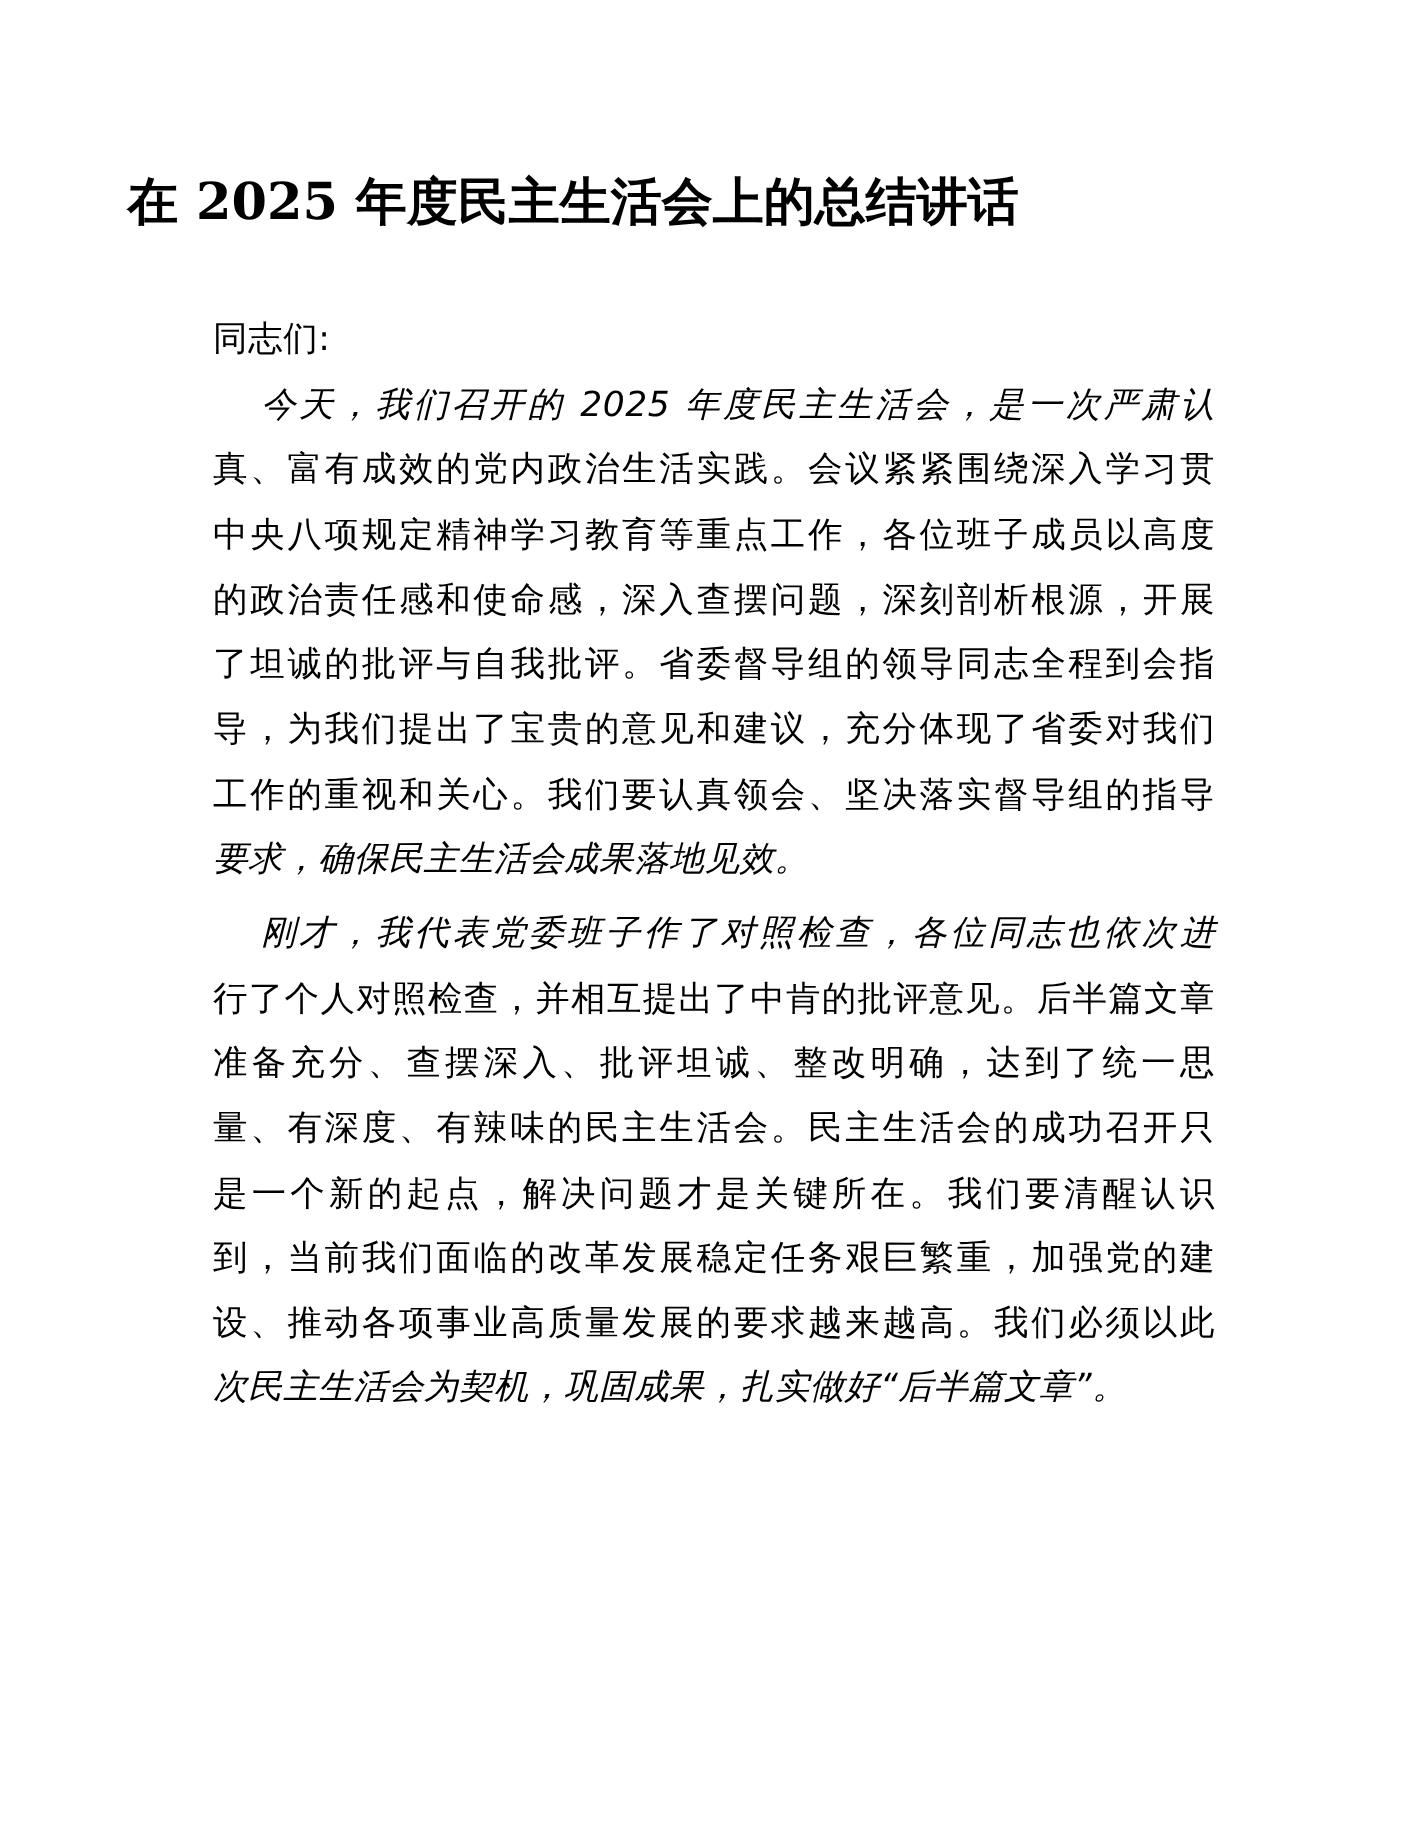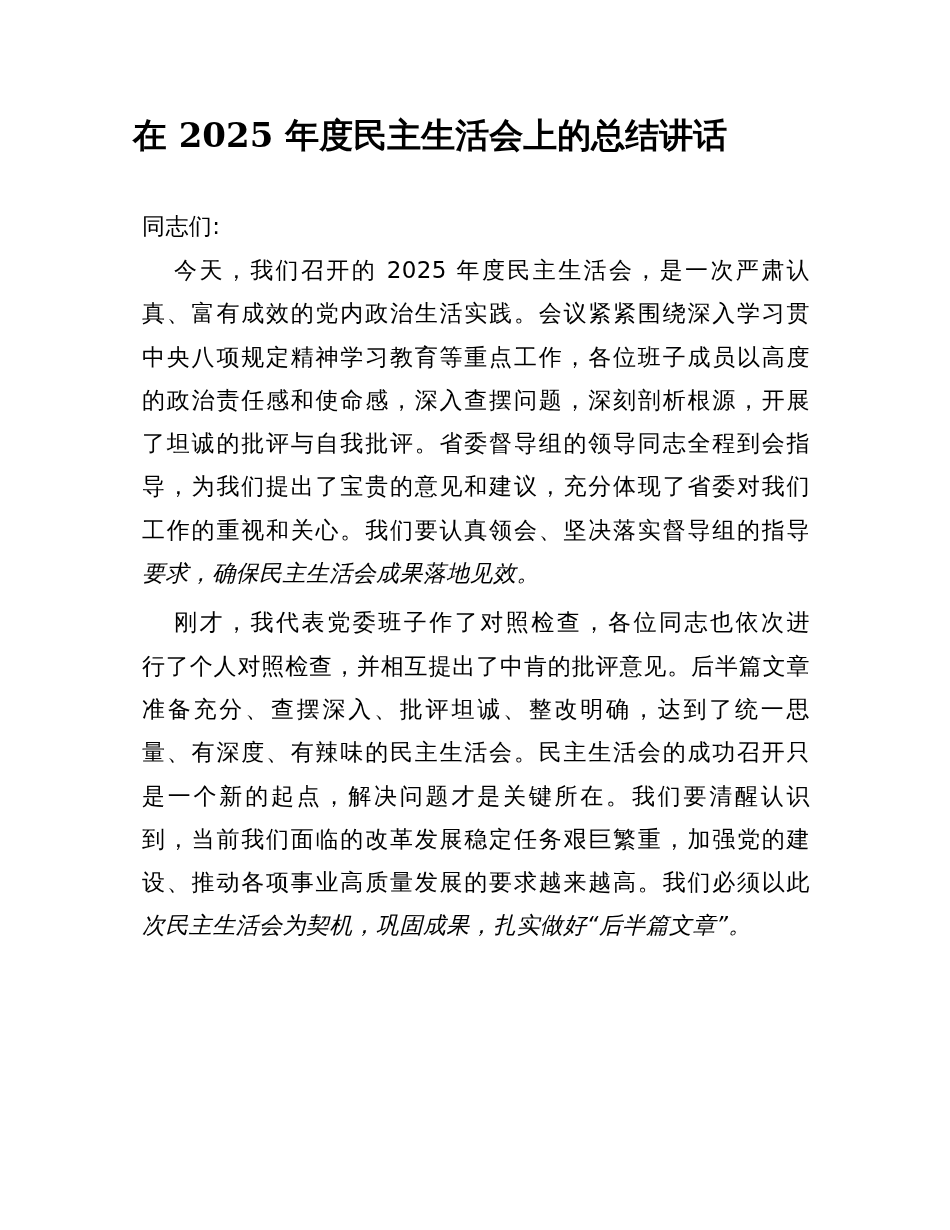--- a/index.html
+++ b/index.html
@@ -27,21 +27,20 @@
       left: 0;
       top: 112px;
       width: 764px;
       text-align: center;
       font-family: "DejaVu Serif", "Liberation Serif", serif;
       font-weight: bold;
       font-size: 34px;
       line-height: 46px;
       letter-spacing: 0px;
       white-space: nowrap;
-      margin-left: 48px;
     }
     .body {
       position: absolute;
       left: 142px;
       top: 204px;
       width: 668px;
       font-family: "DejaVu Sans", "Liberation Sans", sans-serif;
       font-size: 23px;
     }
     .line {
@@ -51,20 +50,21 @@
       text-align: justify;
       text-align-last: justify;
       letter-spacing: 0.4px;
     }
     .line.last {
       text-align-last: left;
       font-style: italic;
     }
     .line.indent {
       padding-left: 32px;
+      font-style: italic;
     }
     .greeting {
       height: 45px;
       line-height: 45px;
       text-align-last: left;
     }
     .para-gap {
       height: 6px;
     }
   </style>

